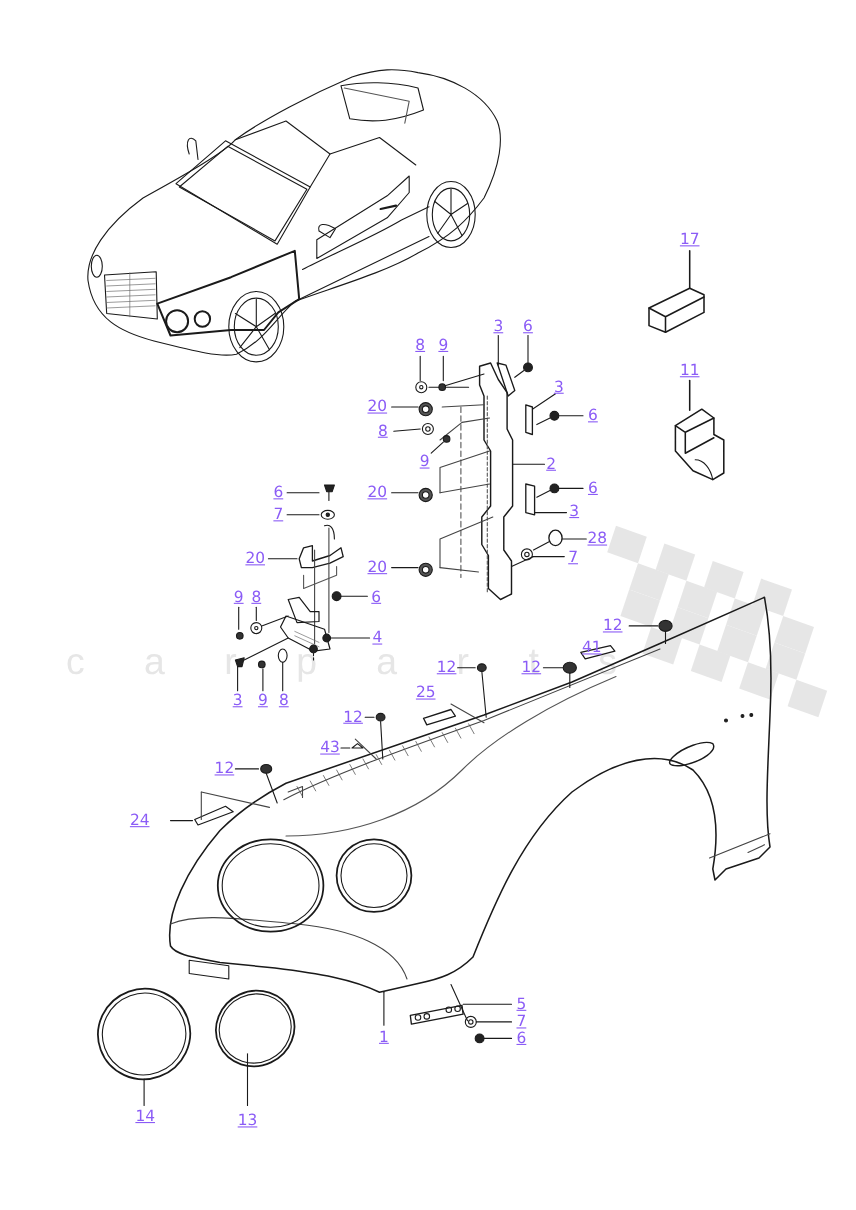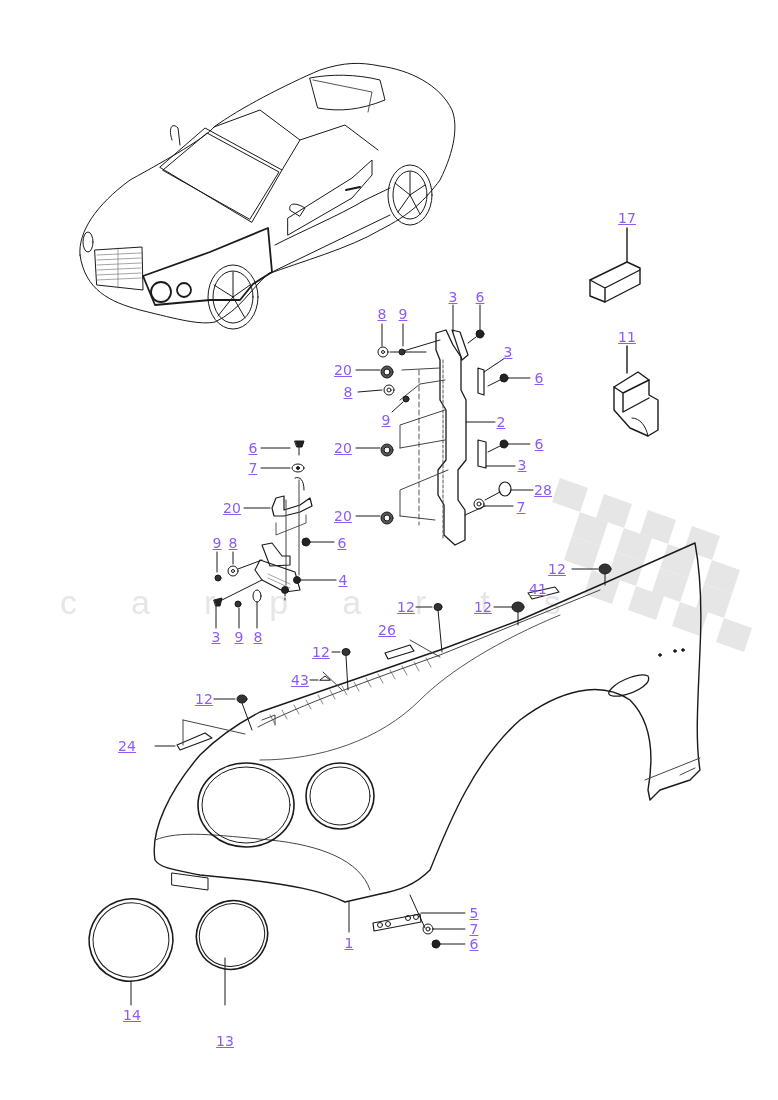--- a/index.html
+++ b/index.html
@@ -304,27 +304,27 @@
     <div class="callout" style="left:403px;top:314px">9</div>
     <div class="callout" style="left:386px;top:420px">9</div>
     <div class="callout" style="left:217px;top:543px">9</div>
     <div class="callout" style="left:239px;top:637px">9</div>
     <div class="callout" style="left:216px;top:637px">3</div>
     <div class="callout" style="left:557px;top:569px">12</div>
     <div class="callout" style="left:406px;top:607px">12</div>
     <div class="callout" style="left:483px;top:607px">12</div>
     <div class="callout" style="left:321px;top:652px">12</div>
     <div class="callout" style="left:204px;top:699px">12</div>
-    <div class="callout" style="left:225px;top:1041px">13</div>
+    <div class="callout" style="left:225px;top:1019px">13</div>
     <div class="callout" style="left:132px;top:1015px">14</div>
     <div class="callout" style="left:627px;top:337px">11</div>
     <div class="callout" style="left:627px;top:218px">17</div>
     <div class="callout" style="left:232px;top:508px">20</div>
     <div class="callout" style="left:343px;top:370px">20</div>
     <div class="callout" style="left:343px;top:448px">20</div>
     <div class="callout" style="left:343px;top:516px">20</div>
     <div class="callout" style="left:543px;top:490px">28</div>
-    <div class="callout" style="left:387px;top:630px">26</div>
+    <div class="callout" style="left:387px;top:630px">25</div>
     <div class="callout" style="left:300px;top:680px">43</div>
     <div class="callout" style="left:127px;top:746px">24</div>
     <div class="callout" style="left:538px;top:589px">41</div>
   </div>
 </div>
 
 </body></html>

